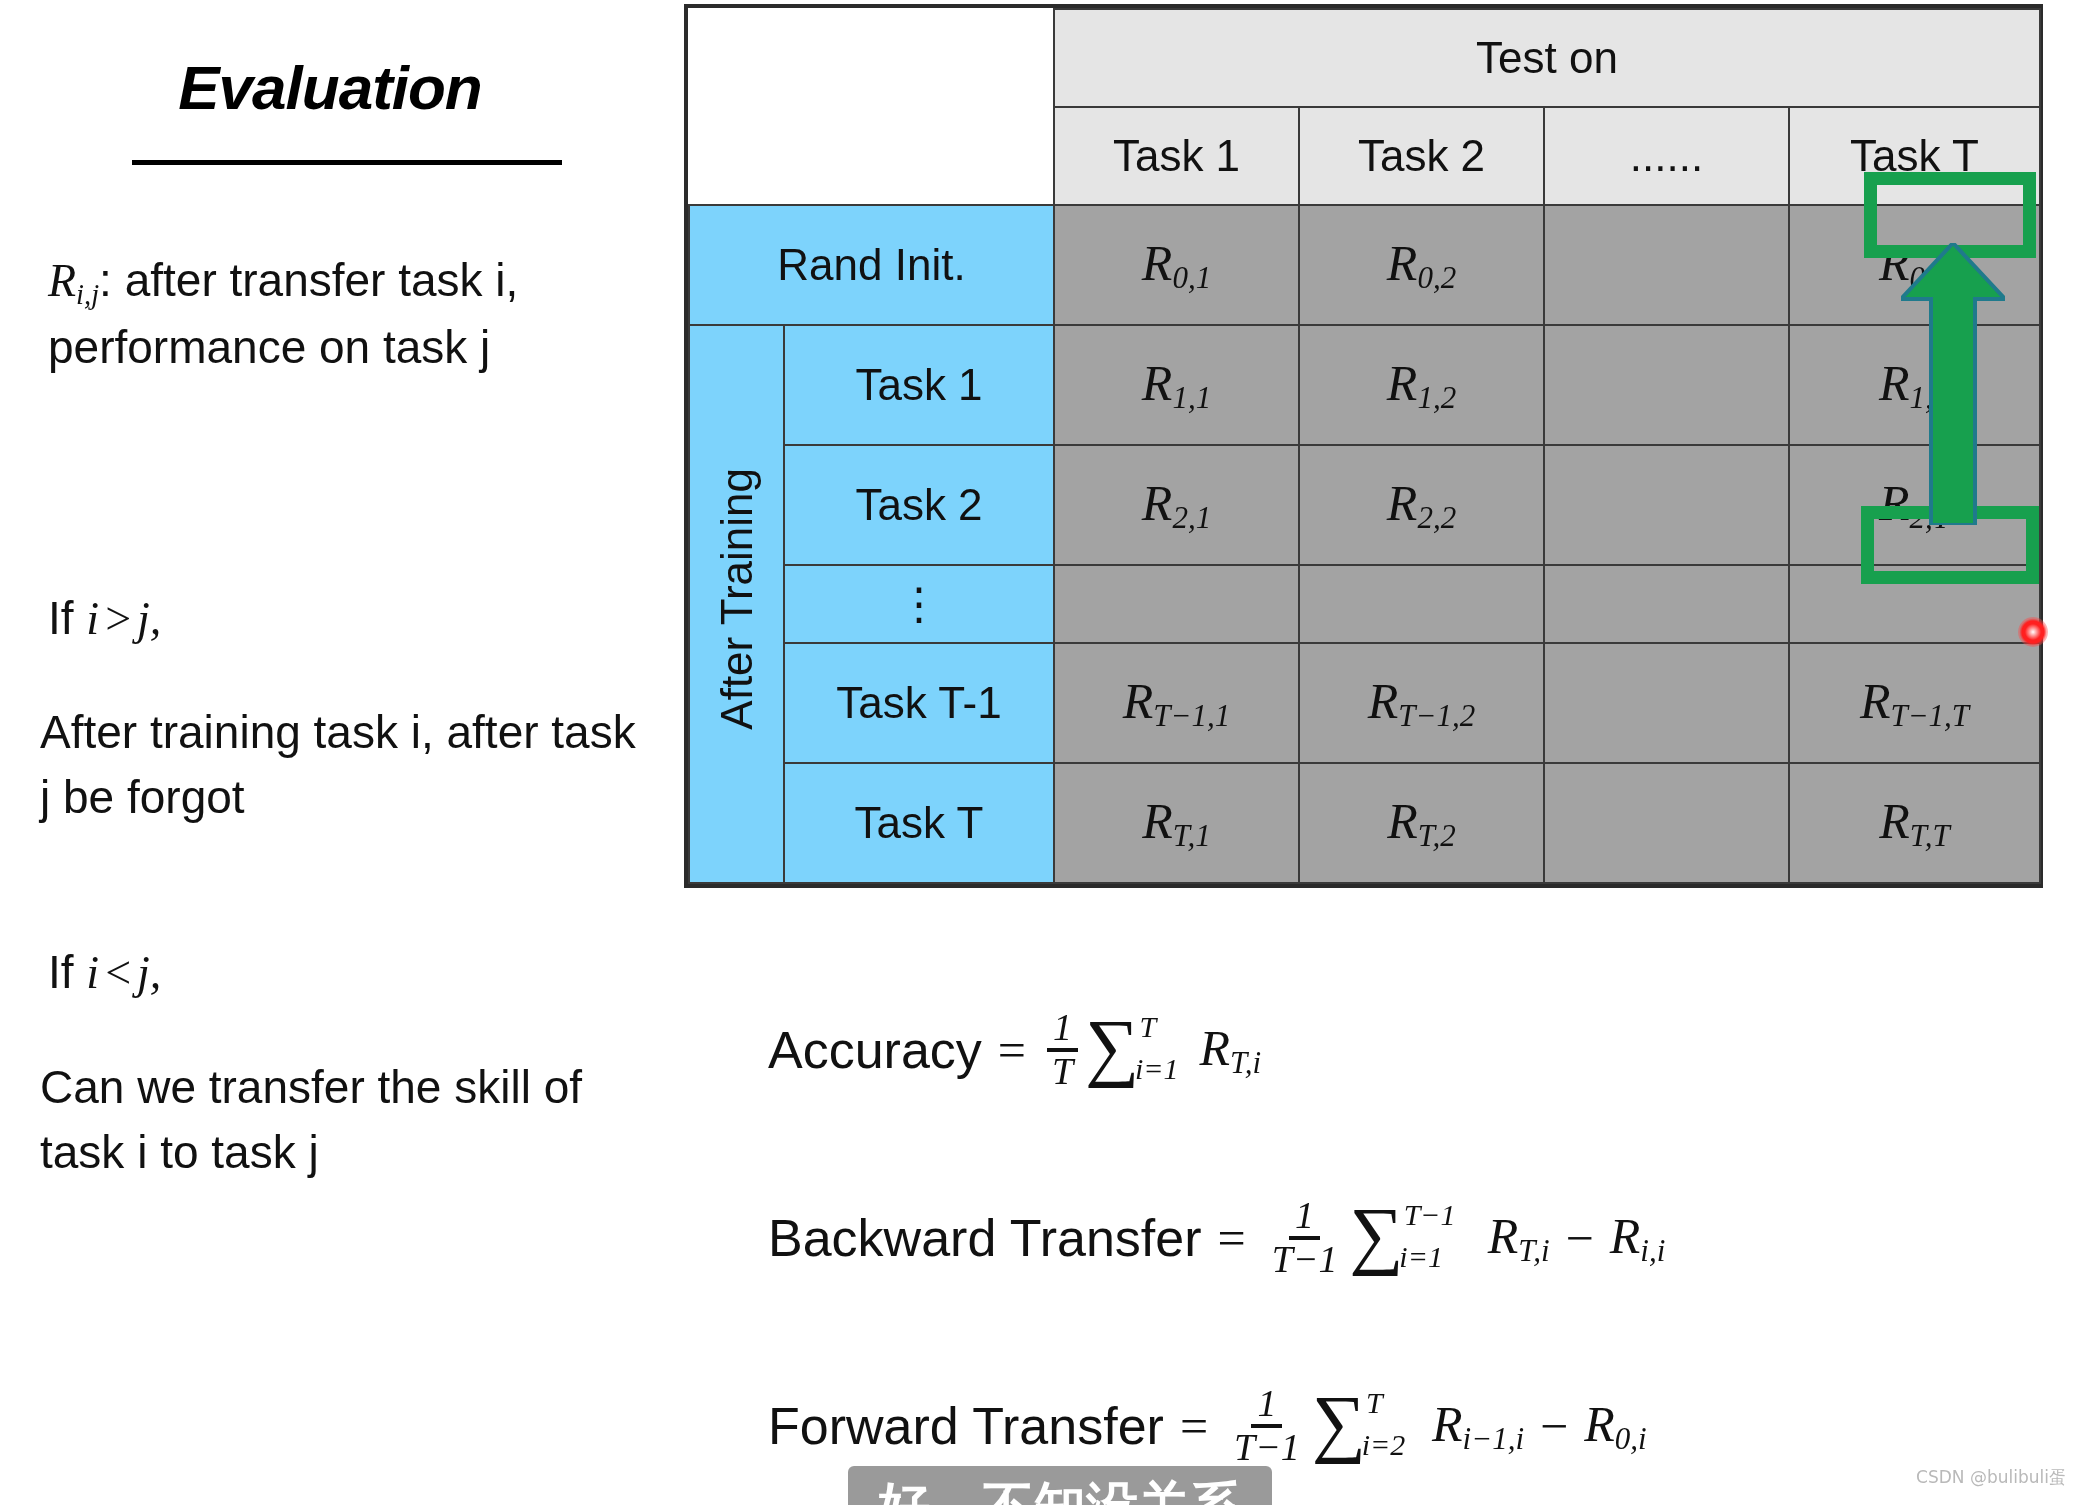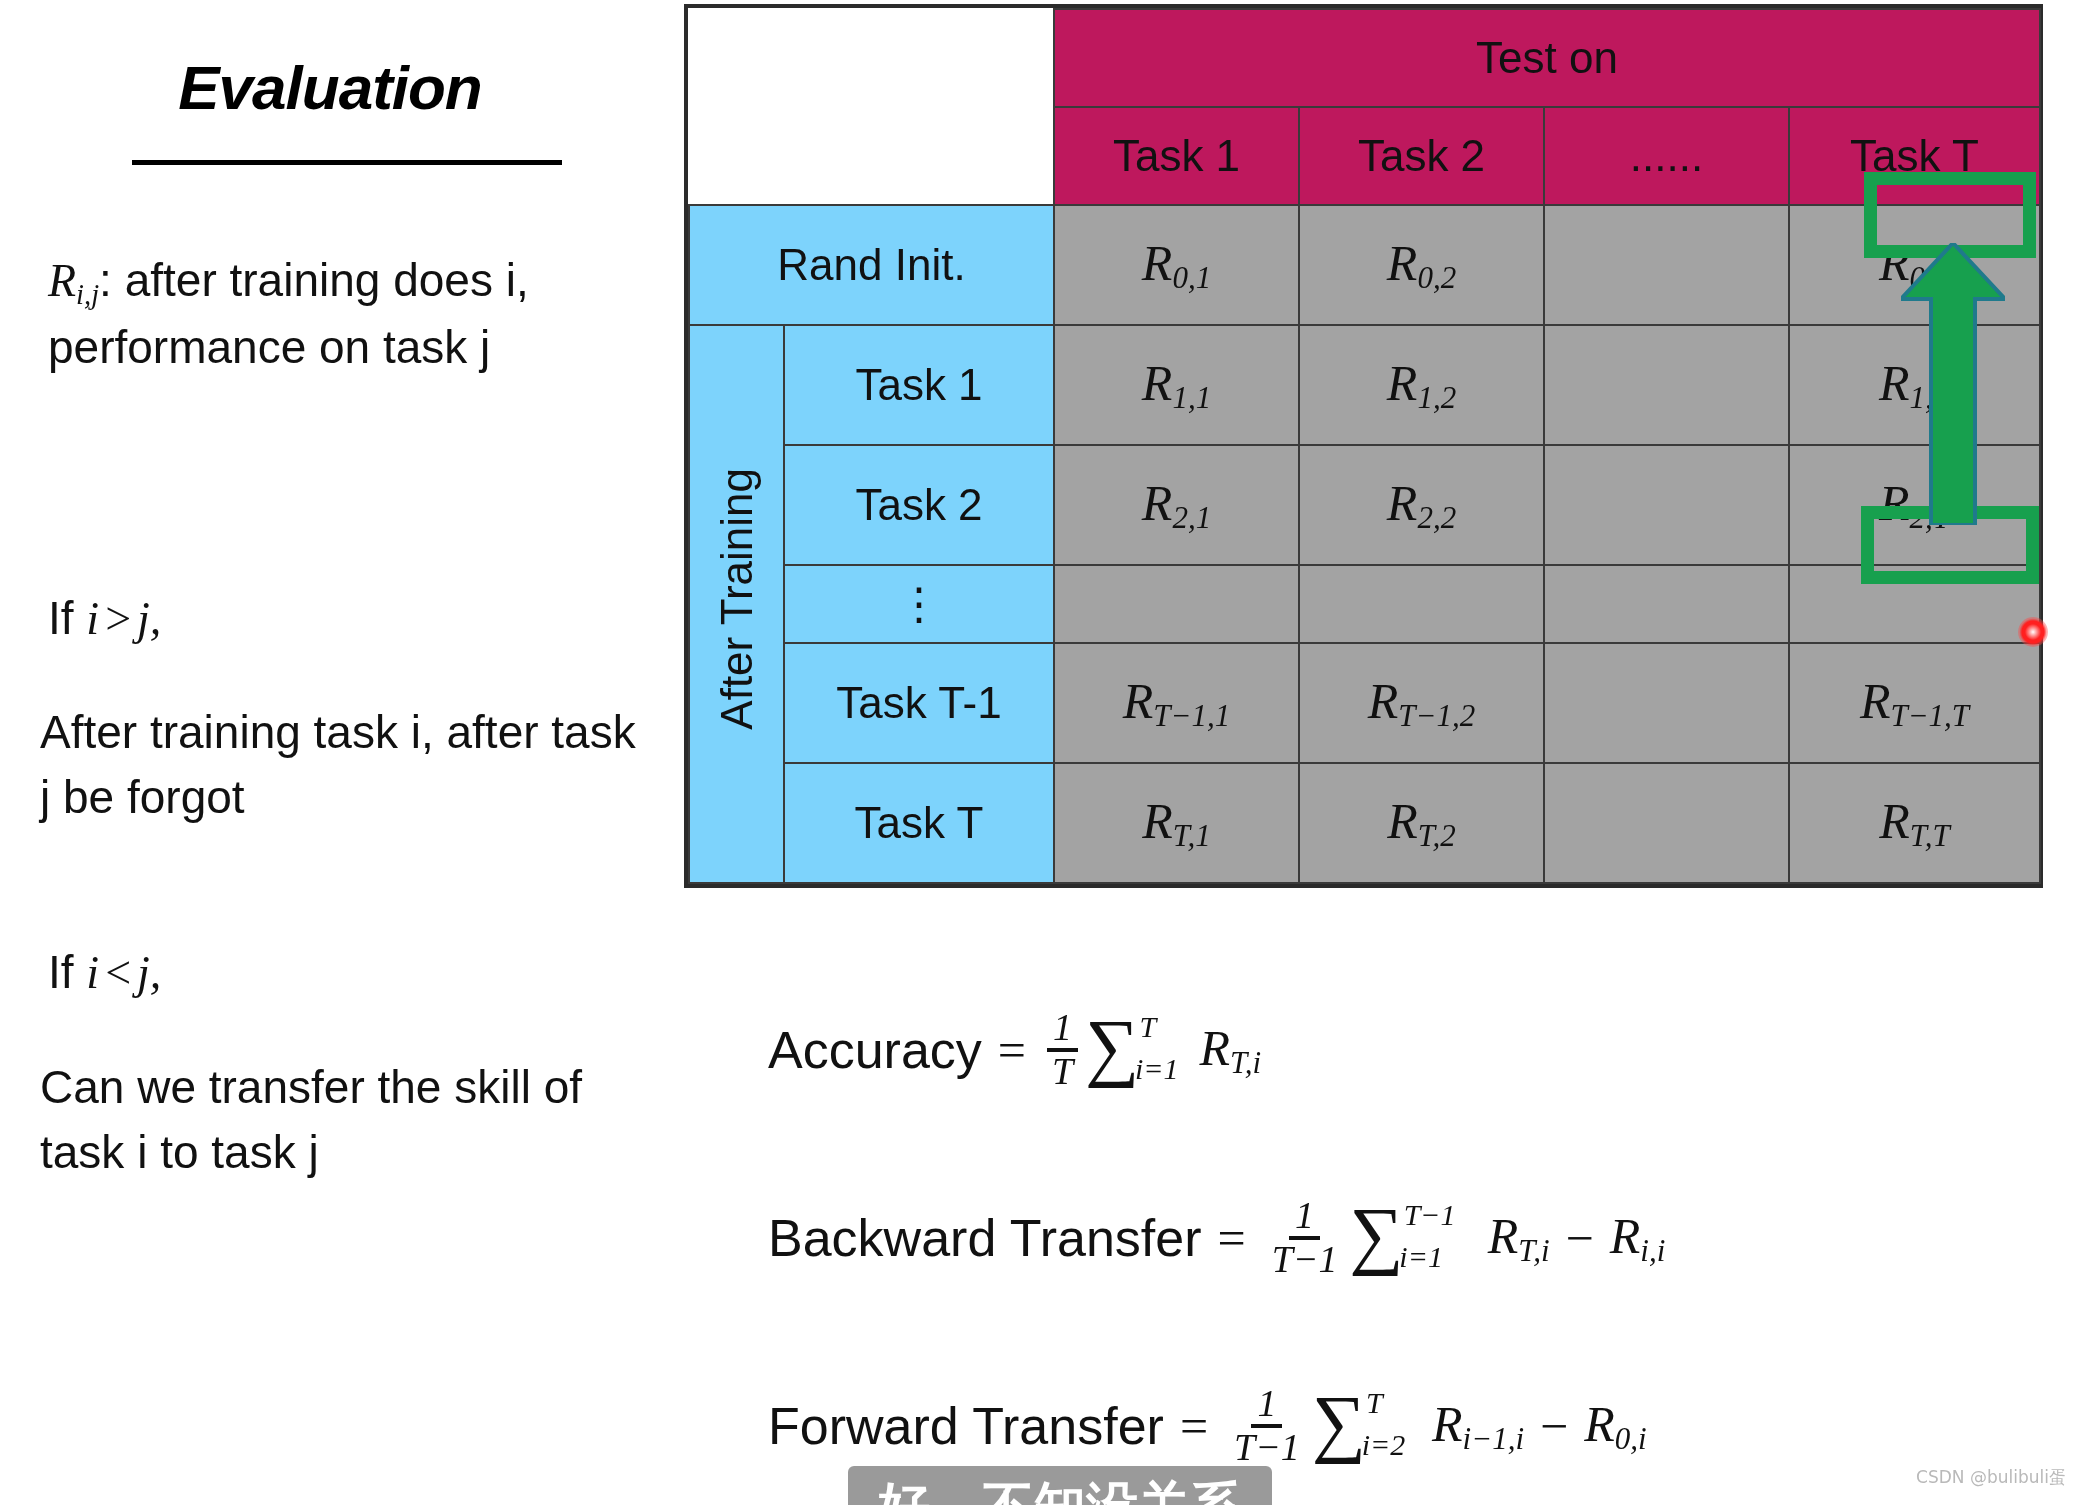--- a/index.html
+++ b/index.html
@@ -57,21 +57,21 @@
   }
   table.grid td{
     border:2px solid #3a3a3a;
     text-align:center;
     vertical-align:middle;
     padding:0;
     font-size:44px;
     color:#111;
   }
   .c-blank{background:#ffffff;border-top:none !important;border-left:none !important;}
-  .c-green{background:#be185d;margin-top:18px;}
+  .c-green{background:#e5e5e5;margin-top:18px;}
   .c-peach{background:#7dd3fc;}
   .c-yellow{background:#a3a3a3;}
   .hdr-teston{font-size:48px;}
   .hdr-task{font-size:46px;}
   .rowlbl{font-size:46px;}
   .vert-lbl{
     writing-mode:vertical-rl;
     transform:rotate(180deg);
     font-size:44px;
     white-space:nowrap;
@@ -166,21 +166,21 @@
 <body>
 
 <div class="page">
 
   <div class="left-col">
 
     <div class="slide-title">Evaluation</div>
     <div class="title-rule"></div>
 
     <div class="para p-def">
-      <span class="mi">R</span><span class="msub">i,j</span><span>: after training does i, performance on task j</span>
+      <span class="mi">R</span><span class="msub">i,j</span><span>: after transfer task i, performance on task j</span>
     </div>
 
     <div class="para p-if1">
       <span>If </span><span class="mi">i</span><span class="mop">&gt;</span><span class="mi">j</span><span class="mi">,</span>
     </div>
 
     <div class="para p-body1">After training task i, after task j be forgot</div>
 
     <div class="para p-if2">
       <span>If </span><span class="mi">i</span><span class="mop">&lt;</span><span class="mi">j</span><span class="mi">,</span>

